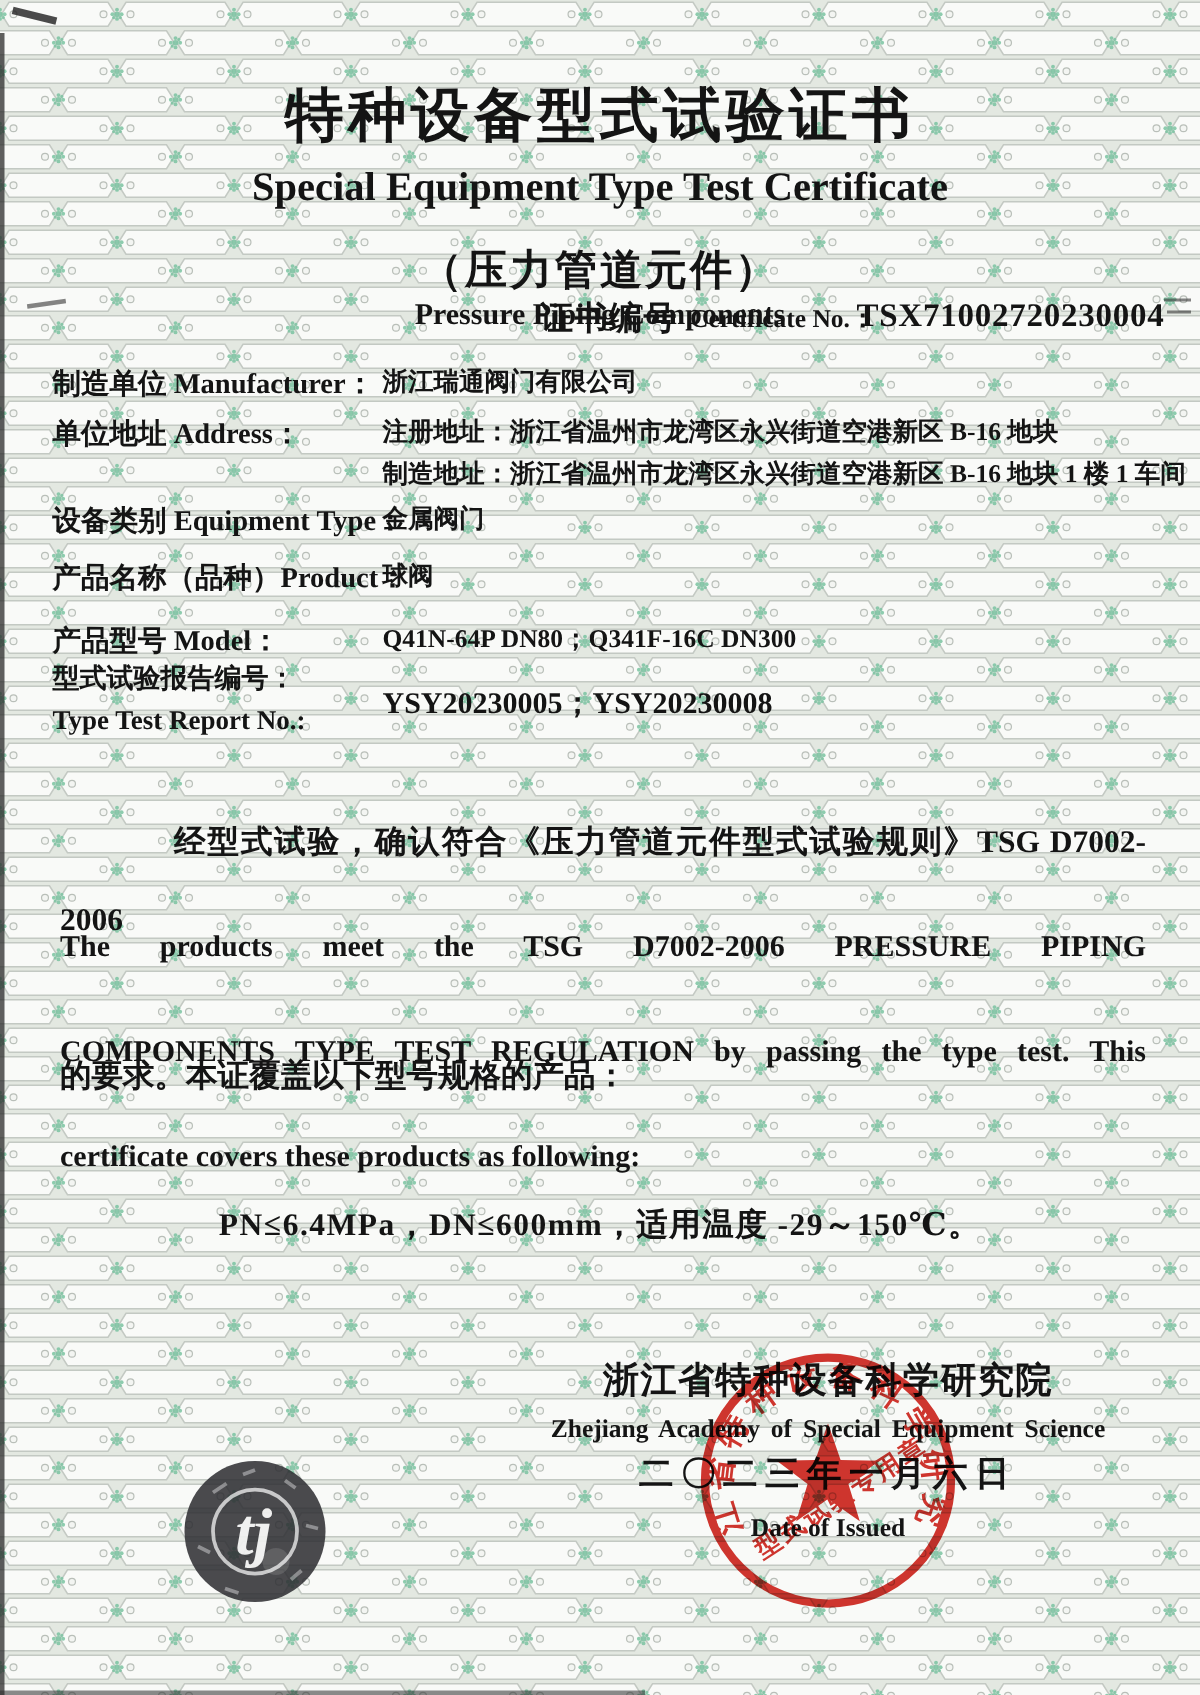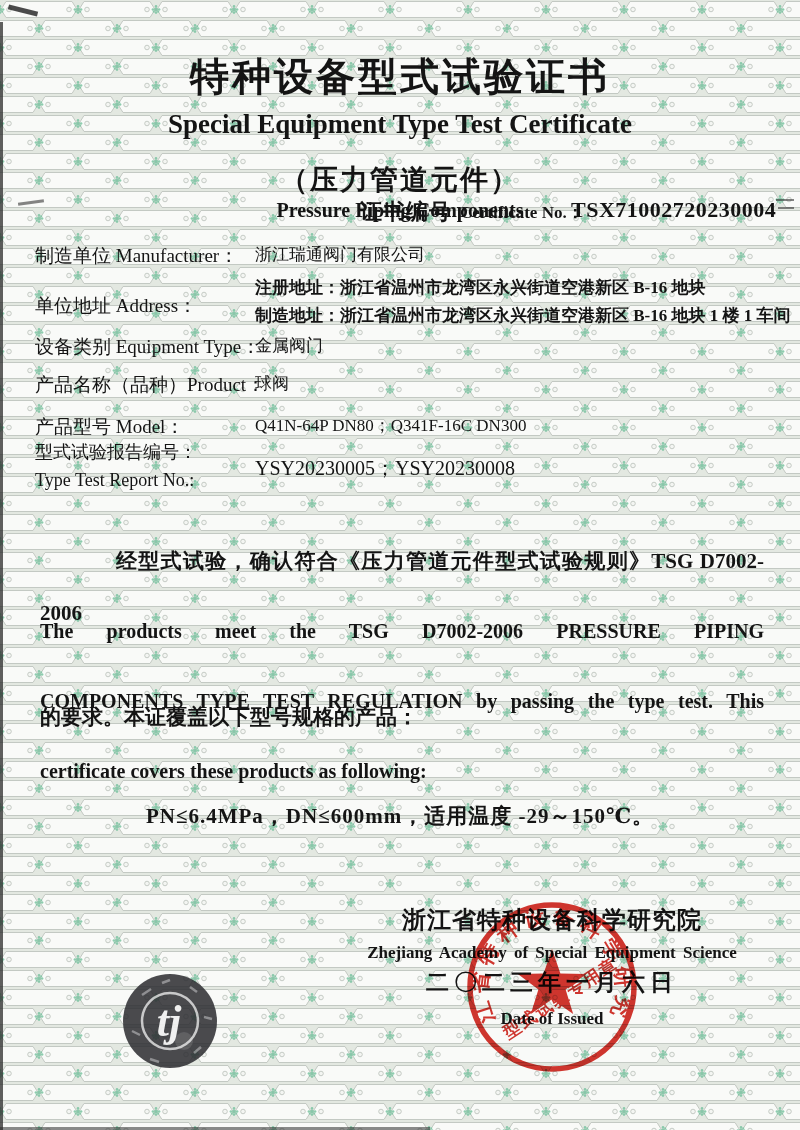--- a/index.html
+++ b/index.html
@@ -21,21 +21,21 @@
   .title-cn    { font-size:39px; letter-spacing:3px; }
   .title-en    { font-size:27px; margin-top:5px; }
   .subtitle-cn { font-size:28px; margin-top:21px; letter-spacing:2px; }
   .subtitle-en { font-size:20px; margin-top:0; }
 
   .certno-row { position:absolute; top:197px; left:0; width:800px; height:30px; font-weight:bold; }
   .certno-cn  { position:absolute; left:360px; top:0;  font-size:22px; letter-spacing:1px; }
   .certno-en  { position:absolute; left:460px; top:4px; font-size:17px; }
   .certno-val { position:absolute; left:571px; top:0;  font-size:22px; letter-spacing:.5px; }
 
-  .f-row   { position:absolute; left:35px; width:750px; font-weight:normal; }
+  .f-row   { position:absolute; left:35px; width:750px; font-weight:bold; }
   .f-label { font-size:19px; white-space:nowrap; }
   .f-val   { position:absolute; left:220px; top:0; font-size:17px; white-space:nowrap; }
   .addr-vals { position:absolute; left:255px; top:274px; font-size:17px; line-height:28px; font-weight:bold; white-space:nowrap; }
   .report-l2 { margin-top:6px; }
   .report-val{ top:15px; font-size:20px; }
 
   .para-cn { position:absolute; top:535px; left:40px; width:724px; font-size:21px; line-height:52px; font-weight:bold; }
   .para-en { position:absolute; top:614px; left:40px; width:724px; font-size:20px; line-height:35px; font-weight:bold; }
   .indent  { text-indent:76px; }
   .jfill   { text-align:justify; }
@@ -127,21 +127,21 @@
       <span class="certno-cn">证书编号</span>
       <span class="certno-en">Certificate No.：</span>
       <span class="certno-val">TSX71002720230004</span>
     </div>
 
     <div class="f-row" style="top:243px;">
       <span class="f-label"><span>制造单位</span> <span>Manufacturer：</span></span>
       <span class="f-val">浙江瑞通阀门有限公司</span>
     </div>
 
-    <div class="f-row" style="top:293px;">
+    <div class="f-row" style="top:276px;">
       <span class="f-label"><span>单位地址</span> <span>Address：</span></span>
     </div>
     <div class="addr-vals">
       <div>注册地址：浙江省温州市龙湾区永兴街道空港新区 B-16 地块</div>
       <div>制造地址：浙江省温州市龙湾区永兴街道空港新区 B-16 地块 1 楼 1 车间</div>
     </div>
 
     <div class="f-row" style="top:334px;">
       <span class="f-label"><span>设备类别</span> <span>Equipment Type：</span></span>
       <span class="f-val">金属阀门</span>

